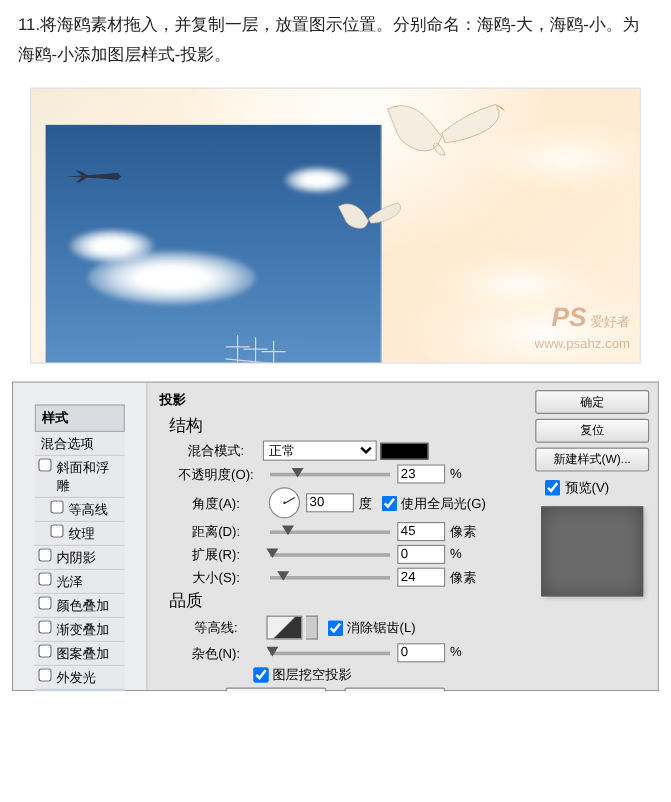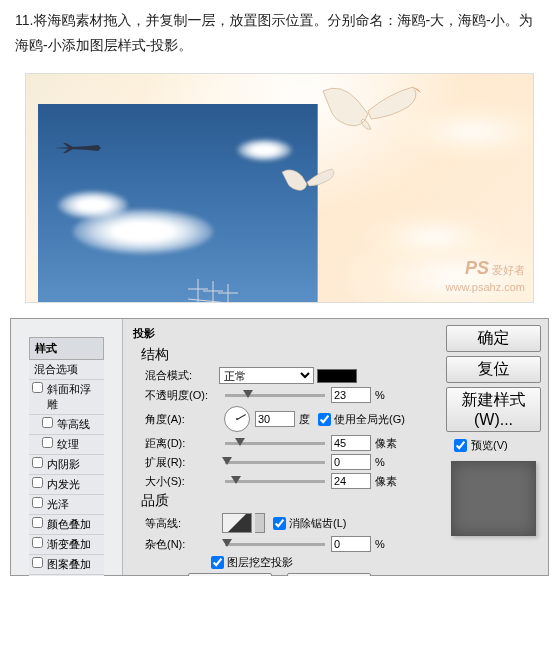--- a/index.html
+++ b/index.html
@@ -8,52 +8,52 @@
     .canvas-area { margin: 0 25px; width: 509px; height: 230px; position: relative; overflow: hidden; border: 1px solid #ddd; background: linear-gradient(135deg, #f5ecd8 0%, #fff5e8 30%, #ffe8d0 60%, #fff0dd 100%); }
     .sky-warm { position: absolute; inset: 0; background: radial-gradient(ellipse at 55% 10%, rgba(255,255,255,0.9) 0%, rgba(255,240,210,0.3) 40%, transparent 70%); }
     .cloud-warm { position: absolute; background: radial-gradient(ellipse, rgba(255,255,255,0.85), rgba(255,245,225,0.4), transparent); border-radius: 50%; filter: blur(4px); }
     .inner-sky { position: absolute; left: 12px; top: 30px; width: 280px; height: 200px; background: linear-gradient(to bottom, #2a5a8f 0%, #3a6fa8 40%, #5a90c5 100%); border-right: 1px solid rgba(255,255,255,0.3); }
     .inner-cloud { position: absolute; background: radial-gradient(ellipse, #fff 30%, rgba(255,255,255,0.7) 50%, transparent 80%); border-radius: 50%; filter: blur(2px); }
     .plane { position: absolute; top: 35px; left: 15px; width: 50px; height: 10px; }
     .plane svg { width: 100%; height: 100%; }
     .seagull { position: absolute; }
     .ship { position: absolute; bottom: -10px; left: 145px; width: 60px; height: 35px; }
     .watermark { position: absolute; right: 8px; bottom: 8px; color: rgba(200,140,100,0.6); font-size: 11px; text-align: right; line-height: 1.3; }
-    .watermark .ps { font-size: 18px; font-weight: bold; font-style: italic; color: rgba(210,150,110,0.7); }
+    .watermark .ps { font-size: 22px; font-weight: bold; font-style: italic; color: rgba(210,150,110,0.7); }
     
     .dialog { margin: 15px 10px 0; width: 539px; height: 258px; background: #e4e4e4; border: 1px solid #999; display: flex; font-size: 11px; }
     .styles-col { width: 112px; background: #edeef0; border-right: 1px solid #bbb; padding: 18px; }
     .styles-hdr { background: #d9dce0; padding: 3px 5px; font-weight: bold; border: 1px solid #aaa; font-size: 11px; }
     .style-row { display: flex; align-items: flex-start; padding: 2px 3px; border-bottom: 1px solid #cfd0d4; background: #e8e9ec; }
     .style-row.sel { background: #c5d8f0; }
     .style-row input[type="checkbox"] { margin-right: 4px; width: 11px; height: 11px; }
     .style-row .info { margin-left: auto; width: 12px; height: 12px; border-radius: 50%; border: 1px solid #888; display: flex; align-items: center; justify-content: center; font-size: 8px; color: #555; background: #f5f5f5; }
     
     .main-col { flex: 1; padding: 5px 10px; background: #e4e4e4; }
     .section-title { font-weight: bold; padding: 2px 0; font-size: 11px; }
     .group-label { margin: 3px 0 2px 8px; font-size: 14px; }
     .form-row { display: flex; align-items: center; margin: 3px 0; padding-left: 12px; font-size: 11px; }
-    .form-row label { min-width: 70px; text-align: left; margin-right: 4px; }
+    .form-row label { min-width: 70px; text-align: center; margin-right: 4px; }
     .form-row input[type="text"] { width: 40px; border: 1px solid #888; background: #fff; padding: 0 2px; font-size: 11px; height: 16px; }
     .form-row select { width: 95px; border: 1px solid #888; background: #fff; font-size: 11px; height: 17px; }
     .color-swatch { width: 40px; height: 14px; background: #000; border: 1px solid #666; margin-left: 3px; display: inline-block; }
     .slider-track { width: 100px; height: 3px; background: #aaa; position: relative; margin: 0 6px; display: inline-block; vertical-align: middle; }
     .slider-thumb { position: absolute; top: -4px; width: 0; height: 0; border-left: 5px solid transparent; border-right: 5px solid transparent; border-top: 8px solid #555; }
     .angle-dial { width: 26px; height: 26px; border: 1px solid #888; border-radius: 50%; background: #fff; position: relative; margin: 0 5px; display: inline-block; vertical-align: middle; }
     .angle-dial::after { content: ''; position: absolute; width: 10px; height: 1px; background: #333; top: 50%; left: 50%; transform-origin: left; transform: rotate(-30deg); }
     .angle-dial::before { content: ''; position: absolute; width: 2px; height: 2px; background: #333; top: 50%; left: 50%; margin: -1px; border-radius: 50%; }
     .unit { margin-left: 4px; font-size: 11px; }
     .chk-inline { display: flex; align-items: center; margin-left: 8px; }
     .chk-inline input { margin-right: 3px; }
     .contour-swatch { width: 30px; height: 20px; border: 1px solid #888; background: linear-gradient(135deg, #f0f0f0 0%, #f0f0f0 48%, #333 52%, #333 100%); display: inline-block; vertical-align: middle; margin: 0 3px; }
     .contour-after { width: 10px; height: 20px; border: 1px solid #888; background: #ccc; display: inline-block; vertical-align: middle; border-left: none; }
     .btn-sm { margin-left: 15px; border: 1px solid #888; background: linear-gradient(#f8f8f8,#ddd); padding: 1px 8px; font-size: 11px; border-radius: 2px; }
     
     .right-col { width: 108px; padding: 6px; background: #e4e4e4; }
-    .dlg-btn { display: block; width: 95px; margin-bottom: 4px; padding: 2px 0; border: 1px solid #888; background: linear-gradient(#fafafa,#e0e0e0); border-radius: 2px; font-size: 16px; text-align: center; }
+    .dlg-btn { display: block; width: 95px; margin-bottom: 4px; padding: 2px 0; border: 1px solid #888; background: linear-gradient(#fafafa,#e0e0e0); border-radius: 2px; font-size: 10px; text-align: center; }
     .preview-chk { display: flex; align-items: center; margin: 6px 0 8px 8px; font-size: 11px; }
     .preview-chk input { margin-right: 4px; }
     .preview-box { width: 85px; height: 75px; background: #6a6a6a; border: 1px solid #555; margin-left: 5px; box-shadow: inset 0 0 15px rgba(0,0,0,0.3), 2px 2px 4px rgba(0,0,0,0.2); }
   </style>
 </head>
 <body>
 
 <div class="instruction">11.将海鸥素材拖入，并复制一层，放置图示位置。分别命名：海鸥-大，海鸥-小。为海鸥-小添加图层样式-投影。</div>
 
 <div class="canvas-area">
@@ -124,24 +124,20 @@
         <div class="style-row">
           <input type="checkbox" style="margin-left: 10px;">
           <span>纹理</span>
         </div>
         <div class="style-row">
           <input type="checkbox" style="">
           <span>内阴影</span>
         </div>
         <div class="style-row">
           <input type="checkbox" style="">
-          <span>内发光</span>
-        </div>
-        <div class="style-row">
-          <input type="checkbox" style="">
           <span>光泽</span>
         </div>
         <div class="style-row">
           <input type="checkbox" style="">
           <span>颜色叠加</span>
         </div>
         <div class="style-row">
           <input type="checkbox" style="">
           <span>渐变叠加</span>
         </div>

